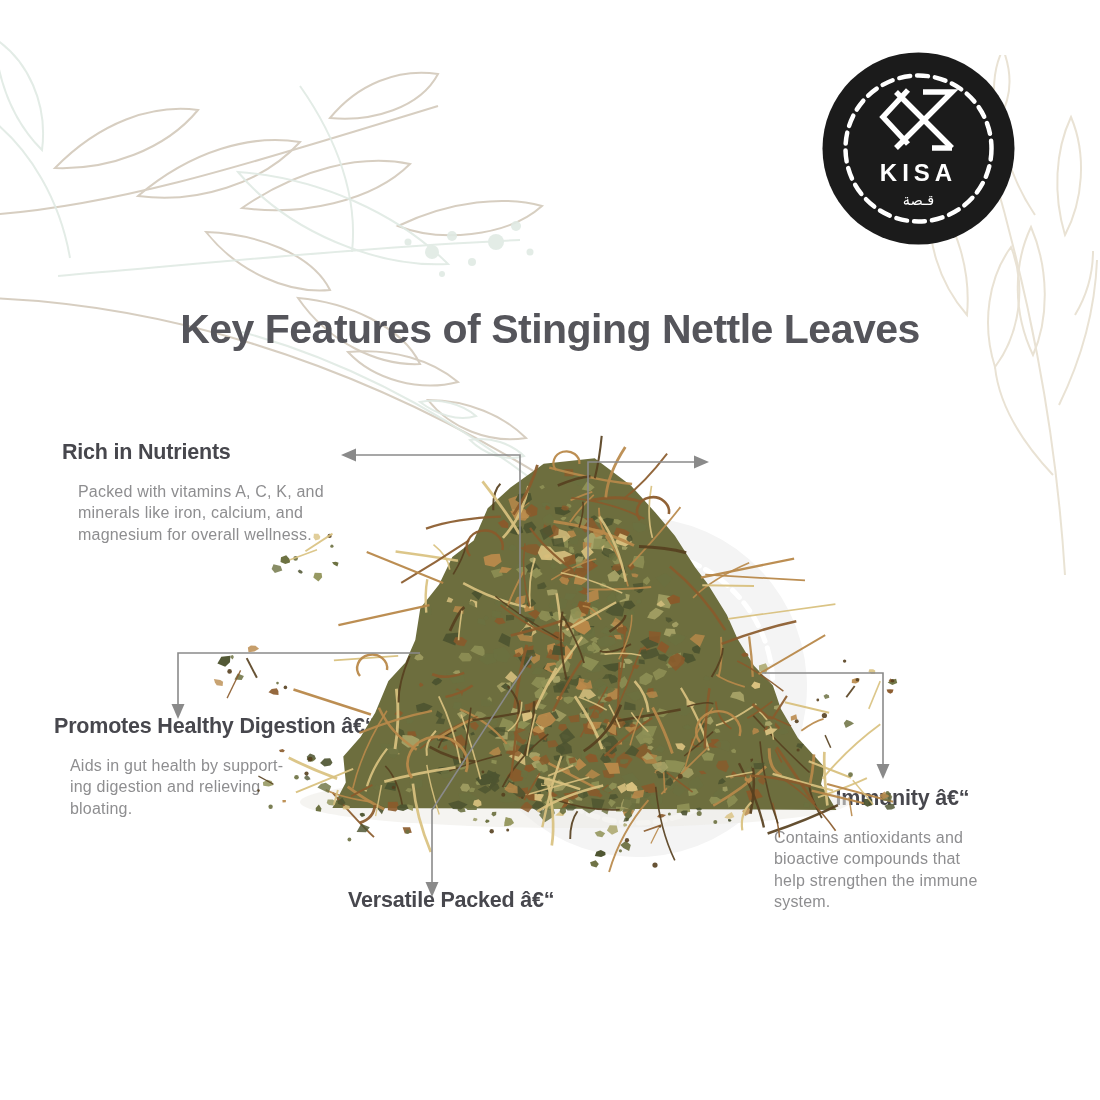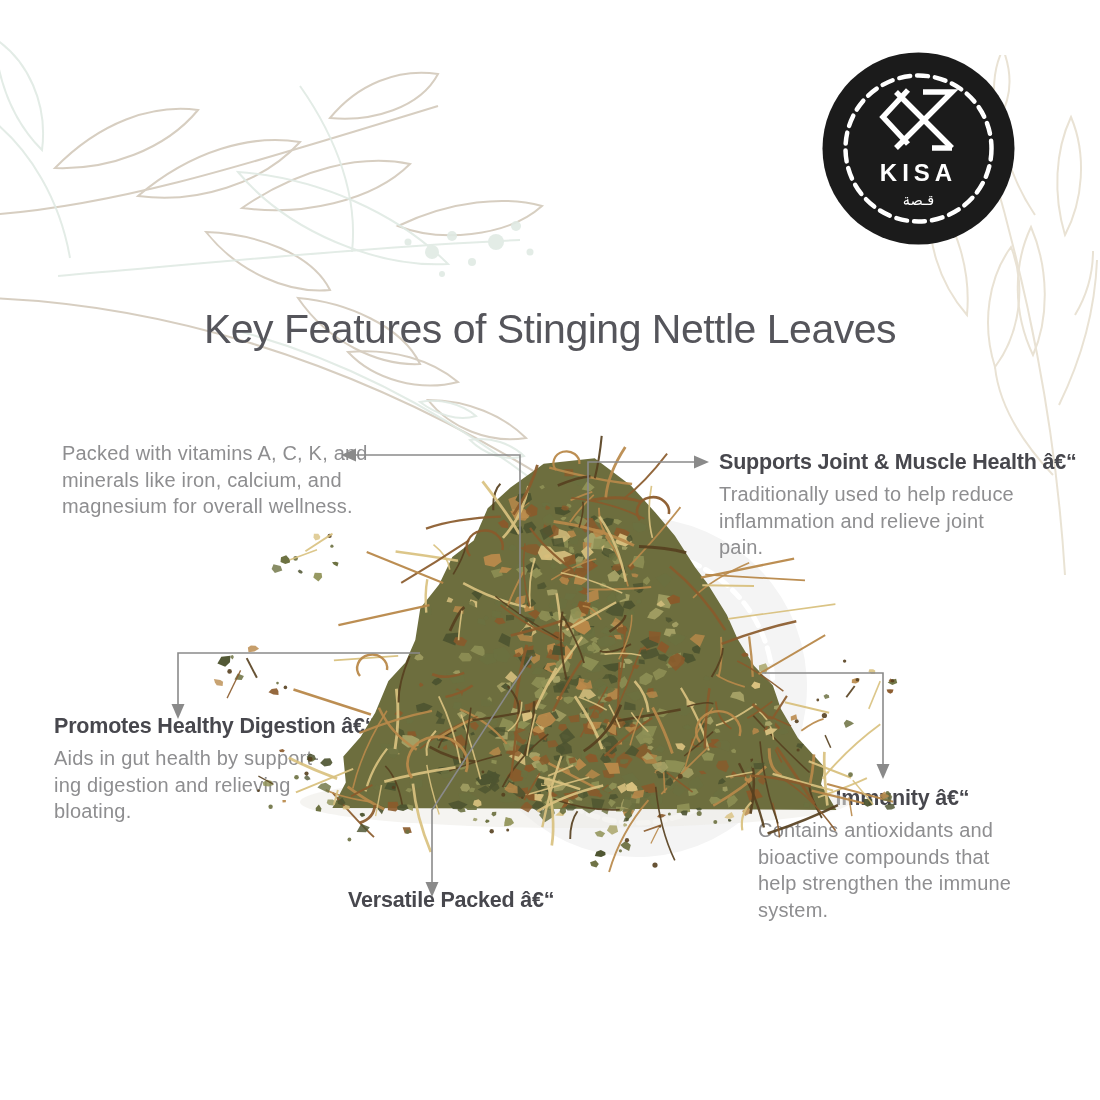--- a/index.html
+++ b/index.html
@@ -2,24 +2,24 @@
 <html><head>
 <meta charset="utf-8">
 <style>
   html,body{margin:0;padding:0;background:#fff;}
   .canvas{position:relative;width:1100px;height:1100px;background:#ffffff;overflow:hidden;
           font-family:"Liberation Sans",sans-serif;}
   svg.layer{position:absolute;pointer-events:none;}
   .decor{z-index:1;}
   .wm{left:0;top:0;width:1100px;height:1100px;z-index:2;}
   .page-title{position:absolute;left:0;right:0;top:306px;text-align:center;z-index:3;
-              font-size:41px;font-weight:400;color:#55555b;letter-spacing:-0.5px;}
+              font-size:41px;font-weight:700;color:#55555b;letter-spacing:-0.5px;}
   .feature{position:absolute;z-index:3;}
   .feature h3{margin:0 0 6px 0;font-size:21.5px;font-weight:700;color:#47474d;letter-spacing:-0.2px;}
-  .feature p{margin:0;font-size:20px;line-height:1.33;color:#8e8e90;letter-spacing:.2px;white-space:pre-line;}
+  .feature p{margin:16px;font-size:16px;line-height:1.33;color:#8e8e90;letter-spacing:.2px;white-space:pre-line;}
   .f-rich{left:62px;top:440px;width:340px;}
   .f-joint{left:719px;top:450px;width:370px;}
   .f-digestion{left:54px;top:714px;width:330px;}
   .f-versatile{left:348px;top:888px;width:410px;}
   .f-immunity{left:758px;top:786px;width:320px;}
   #pile{left:0;top:0;width:1100px;height:1100px;z-index:4;}
   #arrows{left:0;top:0;width:1100px;height:1100px;z-index:5;}
   .logo{position:absolute;left:820px;top:50px;width:197px;height:197px;z-index:6;}
 </style>
 </head>
@@ -83,29 +83,24 @@
       <circle cx="637" cy="687" r="170" fill="#f4f4f4"></circle>
       <circle cx="637" cy="687" r="136" fill="none" stroke="#ffffff" stroke-width="5" stroke-dasharray="10 7" stroke-linecap="round"></circle>
       <text x="637" y="700" text-anchor="middle" font-size="44" font-weight="bold" letter-spacing="9" fill="#ffffff" opacity="0.8">KISA</text>
       <text x="637" y="742" text-anchor="middle" font-size="24" fill="#ffffff" opacity="0.8" font-family="DejaVu Sans, sans-serif">قـصة</text>
     </g>
   </svg>
 
   <div class="page-title">Key Features of Stinging Nettle Leaves</div>
 
   <div class="feature f-rich">
+    <h3>Rich in Nutrients</h3>
     <p>Packed with vitamins A, C, K, and
 minerals like iron, calcium, and
 magnesium for overall wellness.</p>
-  </div>
-  <div class="feature f-joint">
-    <h3>Supports Joint &amp; Muscle Health â€“</h3>
-    <p>Traditionally used to help reduce
-inflammation and relieve joint
-pain.</p>
   </div>
   <div class="feature f-digestion">
     <h3>Promotes Healthy Digestion â€“</h3>
     <p>Aids in gut health by support-
 ing digestion and relieving
 bloating.</p>
   </div>
   <div class="feature f-versatile">
     <h3>Versatile Packed â€“</h3>
   </div>

